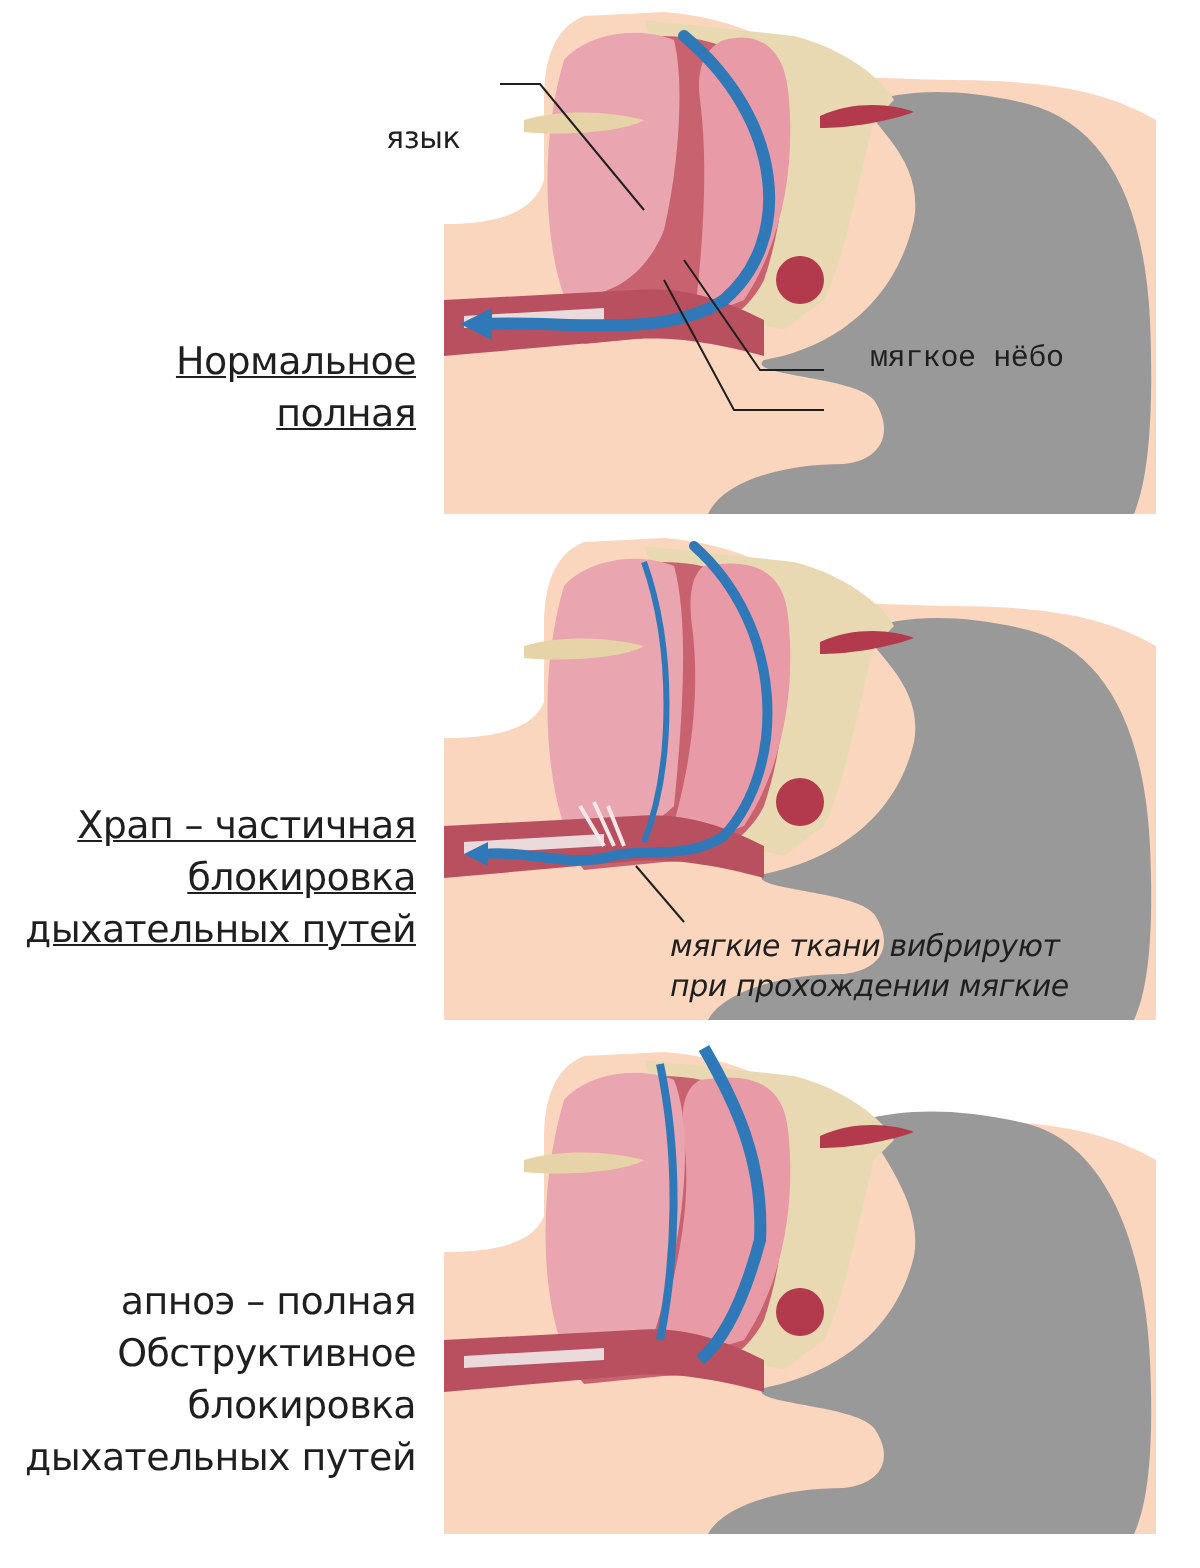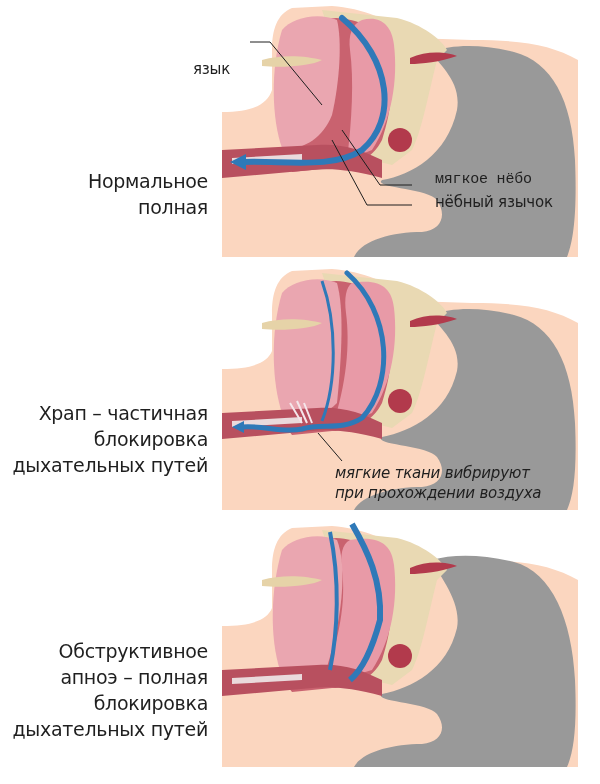--- a/index.html
+++ b/index.html
@@ -11,21 +11,21 @@
     .caption span { display: block; }
     .art { position: absolute; left: 222px; width: 356px; }
     .label { position: absolute; font-size: 15px; color: #1f1f1f; white-space: nowrap; letter-spacing: -0.2px; }
     .label span { display: block; line-height: 20px; }
     svg { display: block; }
   </style>
 </head>
 <body>
 
 <div class="panel" style="top:0; height:260px;">
-  <div class="caption" style="top:168px; right:392px;">
+  <div class="caption" style="top:168px; right:392px;text-decoration:underline;">
     <span>Нормальное</span>
     <span>полная</span>
   </div>
 
   <div class="art" style="top:0; height:257px;">
     <svg width="356" height="257" viewBox="0 0 356 257">
 
       <path d="M0 110 L0 257 L356 257 L356 60 C330 45 300 40 250 40 L190 38 C170 20 140 8 110 6 L70 8 C55 14 50 30 50 50 L50 90 C45 105 30 112 0 112 Z" fill="#fbd6bf"></path>
 
       <path d="M210 52 C230 44 260 44 292 52 C330 62 350 100 353 160 C355 210 352 240 345 257 L132 257 C140 240 170 232 200 232 C220 230 225 215 215 200 C205 188 150 188 160 180 C190 175 225 155 235 110 C240 80 215 64 210 52 Z" fill="#999999"></path>
@@ -49,25 +49,24 @@
       <polygon points="8,162 24,154 24,170" fill="#2f79b8"></polygon>
 
       <path d="M28 42 L48 42 L100 105" fill="none" stroke="#1f1f1f" stroke-width="1"></path>
       <path d="M120 130 L158 185 L190 185" fill="none" stroke="#1f1f1f" stroke-width="1"></path>
       <path d="M110 140 L145 205 L190 205" fill="none" stroke="#1f1f1f" stroke-width="1"></path>
     </svg>
   </div>
 
   <div class="label" style="left:193px; top:60px;">язык</div>
   <div class="label" style="left:435px; top:171px;font-family:Liberation Mono, monospace;">мягкое нёбо</div>
-  <div class="label" style="left:435px; top:193px;">нёбный язычок</div>
 </div>
 
 <div class="panel" style="top:263px; height:250px;">
-  <div class="caption" style="top:137px; right:392px;">
+  <div class="caption" style="top:137px; right:392px;text-decoration:underline;">
     <span>Храп – частичная</span>
     <span>блокировка</span>
     <span>дыхательных путей</span>
   </div>
 
   <div class="art" style="top:0; height:247px;">
     <svg width="356" height="247" viewBox="0 0 356 247">
       <path d="M0 105 L0 247 L356 247 L356 60 C330 45 300 40 250 40 L190 38 C170 20 140 8 110 6 L70 8 C55 14 50 30 50 50 L50 88 C45 100 30 106 0 106 Z" fill="#fbd6bf"></path>
       <path d="M210 52 C230 44 260 44 292 52 C330 62 350 100 353 160 C355 205 352 232 345 247 L132 247 C140 232 170 224 200 224 C220 222 225 208 215 194 C205 182 150 182 160 174 C190 168 225 150 235 108 C240 80 215 64 210 52 Z" fill="#999999"></path>
       <path d="M100 10 L175 18 C200 24 220 40 225 50 L215 60 C205 100 200 130 190 150 L170 165 L150 160 Z" fill="#e9d9b3"></path>
@@ -85,28 +84,28 @@
       <path d="M100 18 C115 60 115 120 100 158" fill="none" stroke="#2f79b8" stroke-width="3"></path>
       <path d="M125 10 C170 50 172 120 140 155 C120 168 100 160 80 166 C60 170 40 162 20 164" fill="none" stroke="#2f79b8" stroke-width="5" stroke-linecap="round"></path>
       <polygon points="10,164 22,158 22,170" fill="#2f79b8"></polygon>
 
       <path d="M96 170 L120 198" fill="none" stroke="#1f1f1f" stroke-width="1"></path>
     </svg>
   </div>
 
   <div class="label" style="left:335px; top:200px;font-style:italic;">
     <span>мягкие ткани вибрируют</span>
-    <span>при прохождении воздуха</span>
+    <span>при прохождении мягкие</span>
   </div>
 </div>
 
 <div class="panel" style="top:520px; height:264px;">
   <div class="caption" style="top:118px; right:392px;">
+    <span>апноэ – полная</span>
     <span>Обструктивное</span>
-    <span>апноэ – полная</span>
     <span>блокировка</span>
     <span>дыхательных путей</span>
   </div>
 
   <div class="art" style="top:0; height:247px;">
     <svg width="356" height="247" viewBox="0 0 356 247">
       <path d="M0 105 L0 247 L356 247 L356 60 C330 45 300 40 250 40 L190 38 C170 20 140 8 110 6 L70 8 C55 14 50 30 50 50 L50 88 C45 100 30 106 0 106 Z" fill="#fbd6bf"></path>
       <path d="M210 40 C230 34 260 34 292 42 C330 52 350 100 353 160 C355 205 352 232 345 247 L132 247 C140 232 170 224 200 224 C220 222 225 208 215 194 C205 182 150 182 160 174 C190 168 225 150 235 108 C240 80 215 54 210 40 Z" fill="#999999"></path>
       <path d="M100 10 L175 18 C200 24 220 40 225 50 L215 60 C205 100 200 130 190 150 L170 165 L150 160 Z" fill="#e9d9b3"></path>
       <path d="M188 48 C205 40 225 42 235 46 C218 52 200 54 188 54 Z" fill="#b23a4c"></path>

